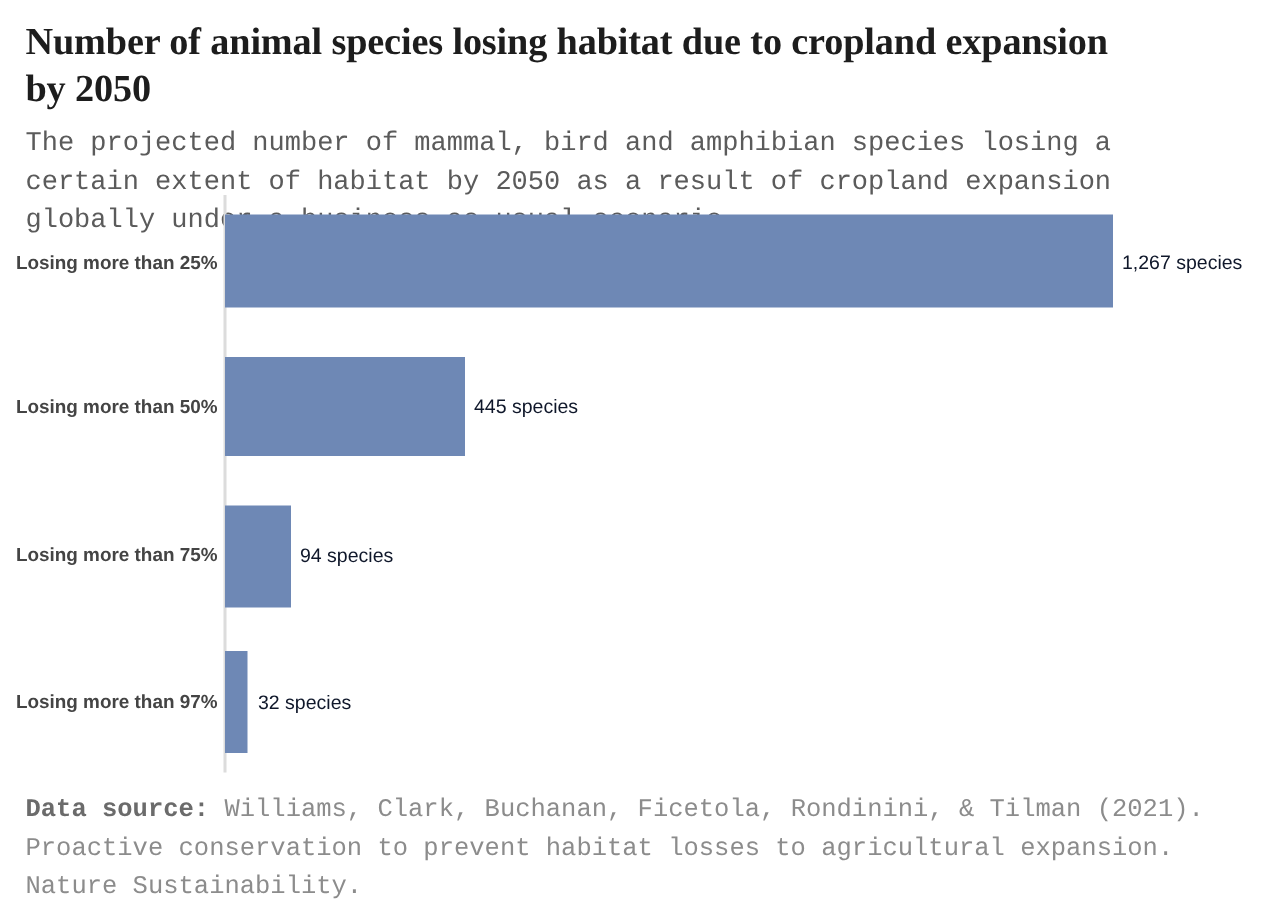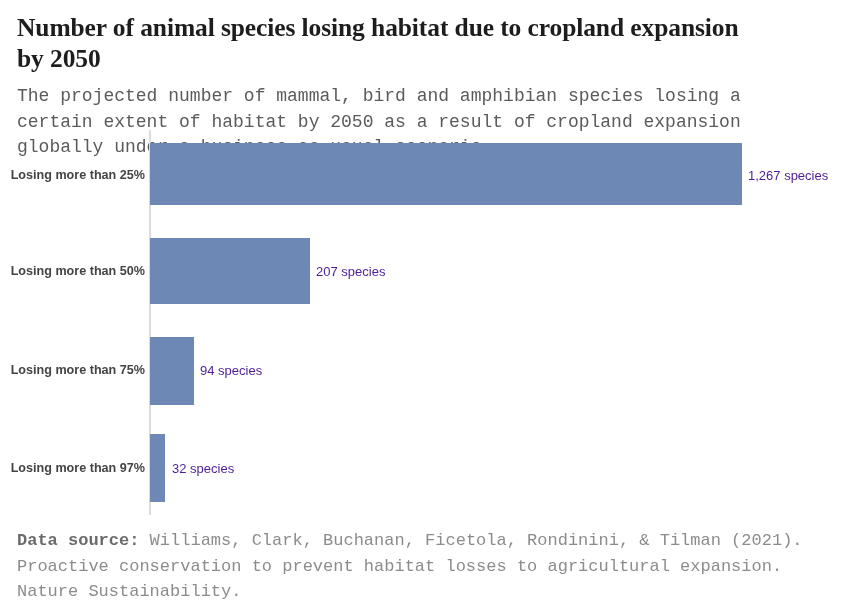--- a/index.html
+++ b/index.html
@@ -103,21 +103,21 @@
   }
   .bar {
     position: absolute;
     left: 150px;
     background: #6e88b5;
   }
   .bar-value {
     position: absolute;
     font-family: "Liberation Sans", sans-serif;
     font-size: 13px;
-    color: #4c1d95;
+    color: #0f172a;
     white-space: nowrap;
     transform: translateY(-50%);
   }
 
   
   .footer {
     position: absolute;
     left: 17px;
     top: 528px;
     width: 800px;
@@ -157,21 +157,21 @@
 
     <div class="bar-group">
       <div class="cat-label" style="top:45px;">Losing more than 25%</div>
       <div class="bar" style="top:13px; height:62px; width:592px;"></div>
       <div class="bar-value" style="top:45px; left:748px;">1,267 species</div>
     </div>
 
     <div class="bar-group">
       <div class="cat-label" style="top:141px;">Losing more than 50%</div>
       <div class="bar" style="top:108px; height:66px; width:160px;"></div>
-      <div class="bar-value" style="top:141px; left:316px;">207 species</div>
+      <div class="bar-value" style="top:141px; left:316px;">445 species</div>
     </div>
 
     <div class="bar-group">
       <div class="cat-label" style="top:240px;">Losing more than 75%</div>
       <div class="bar" style="top:207px; height:68px; width:44px;"></div>
       <div class="bar-value" style="top:240px; left:200px;">94 species</div>
     </div>
 
     <div class="bar-group">
       <div class="cat-label" style="top:338px;">Losing more than 97%</div>

